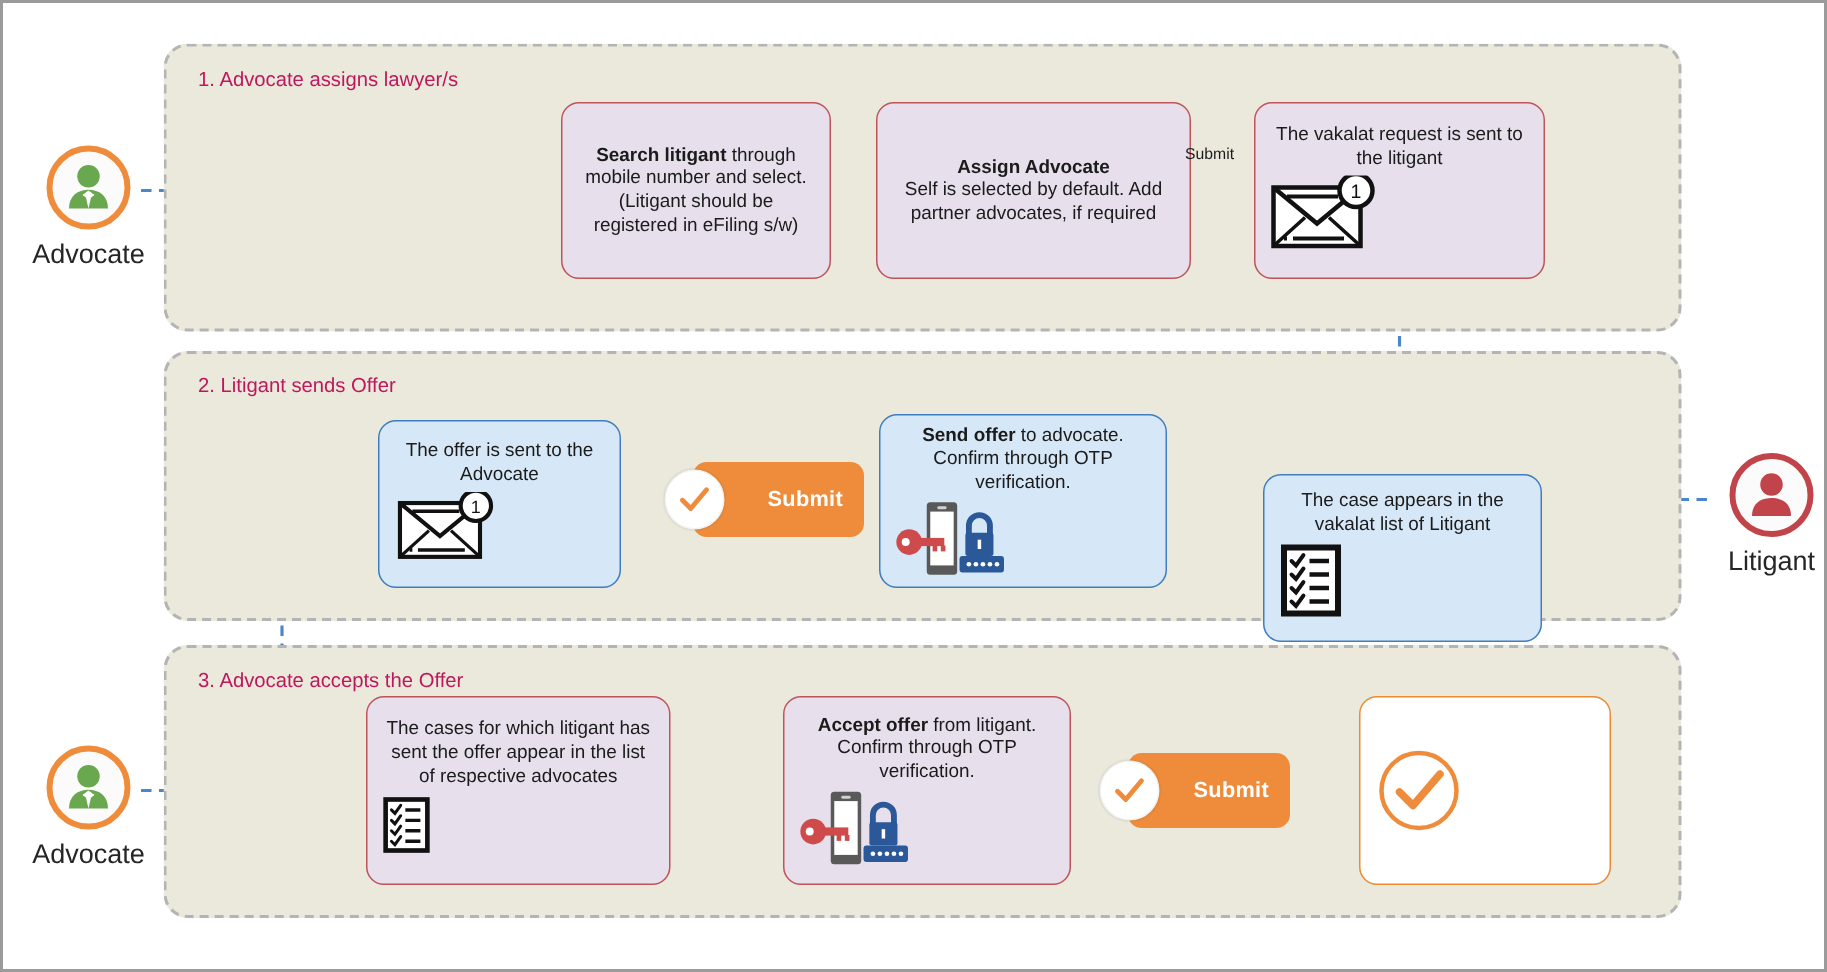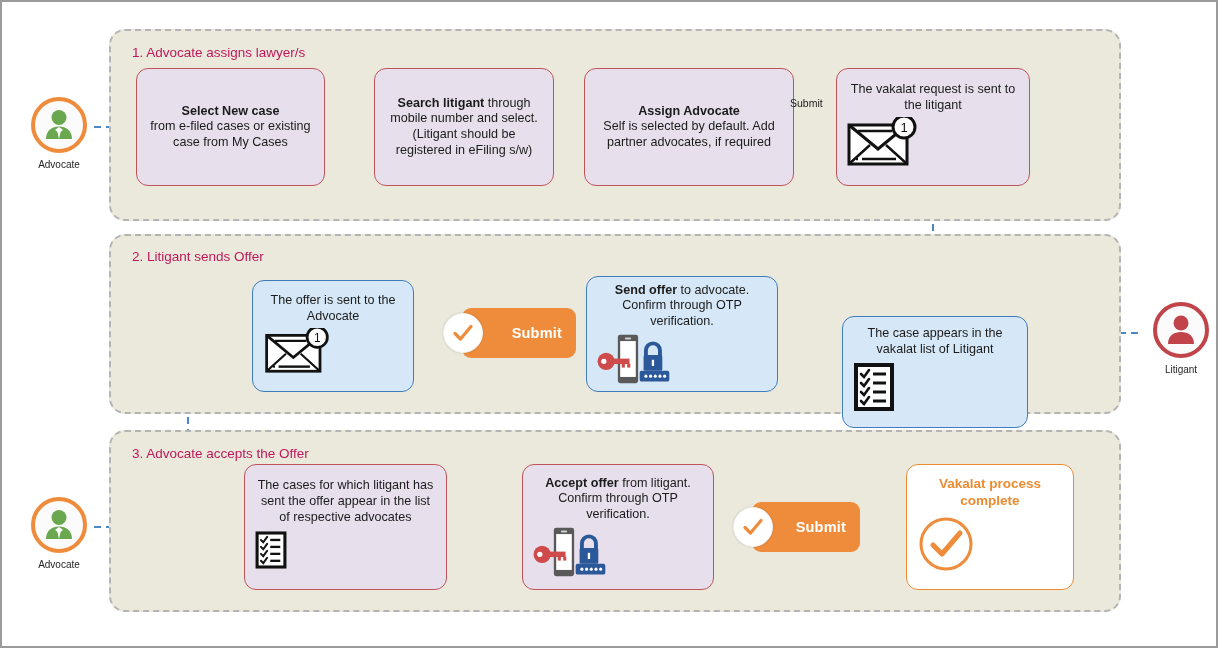--- a/index.html
+++ b/index.html
@@ -122,21 +122,21 @@
     background: #fbfbfb;
     box-sizing: border-box;
     display: flex;
     align-items: center;
     justify-content: center;
   }
   .actor-ring.advocate { border: 4px solid #ef8c3b; }
   .actor-ring.litigant { border: 4px solid #c0444a; }
   .actor-label {
     margin-top: 6px;
-    font-size: 10px;
+    font-size: 18px;
     color: #262626;
   }
 
   
   .edge-label {
     position: absolute;
     font-size: 10.5px;
     color: #1b1b1b;
     white-space: nowrap;
   }
@@ -190,26 +190,20 @@
 
       <line x1="860" y1="525" x2="902" y2="525" marker-end="url(#ah)"></line>
 
       <line x1="1136" y1="331" x2="1026" y2="331" marker-end="url(#ah)"></line>
     </g>
   </svg>
 
   <div class="lane" style="left:107px; top:27px; width:1012px; height:192px;"></div>
   <div class="lane-title" style="left:130px; top:43px;">1. Advocate assigns lawyer/s</div>
 
-  <div class="node purple" style="left:134px; top:66px; width:189px; height:118px;">
-    <span class="txt">
-      <b>Select New case</b><br>
-      <span>from e-filed cases or existing case from My Cases</span>
-    </span>
-  </div>
 
   <div class="node purple" style="left:372px; top:66px; width:180px; height:118px;">
     <span class="txt">
       <b>Search litigant</b><span> through mobile number and select. (Litigant should be registered in eFiling s/w)</span>
     </span>
   </div>
 
   <div class="node purple" style="left:582px; top:66px; width:210px; height:118px;">
     <span class="txt">
       <b>Assign Advocate</b><br>
@@ -373,21 +367,20 @@
   <div class="submit-pill" style="left:750px; top:500px; width:108px; height:50px;">
     <span class="submit-check">
       <svg width="26" height="26" viewBox="0 0 26 26">
         <path d="M5,13.5 L10.5,19 L21,6.5" fill="none" stroke="#ef8c3b" stroke-width="3.2" stroke-linecap="round" stroke-linejoin="round"></path>
       </svg>
     </span>
     <span>Submit</span>
   </div>
 
   <div class="node white-orange" style="left:904px; top:462px; width:168px; height:126px;">
-    <span class="txt done-text">Vakalat process complete</span>
     <span class="icon-solo">
       <svg width="60" height="60" viewBox="0 0 60 60">
         <circle cx="30" cy="30" r="25" fill="none" stroke="#ef8c3b" stroke-width="3"></circle>
         <path d="M17,31 L26,40 L44,19" fill="none" stroke="#ef8c3b" stroke-width="5" stroke-linecap="round" stroke-linejoin="round"></path>
       </svg>
     </span>
   </div>
 
   <div class="actor" style="left:14px; top:95px;">
     <div class="actor-ring advocate">

